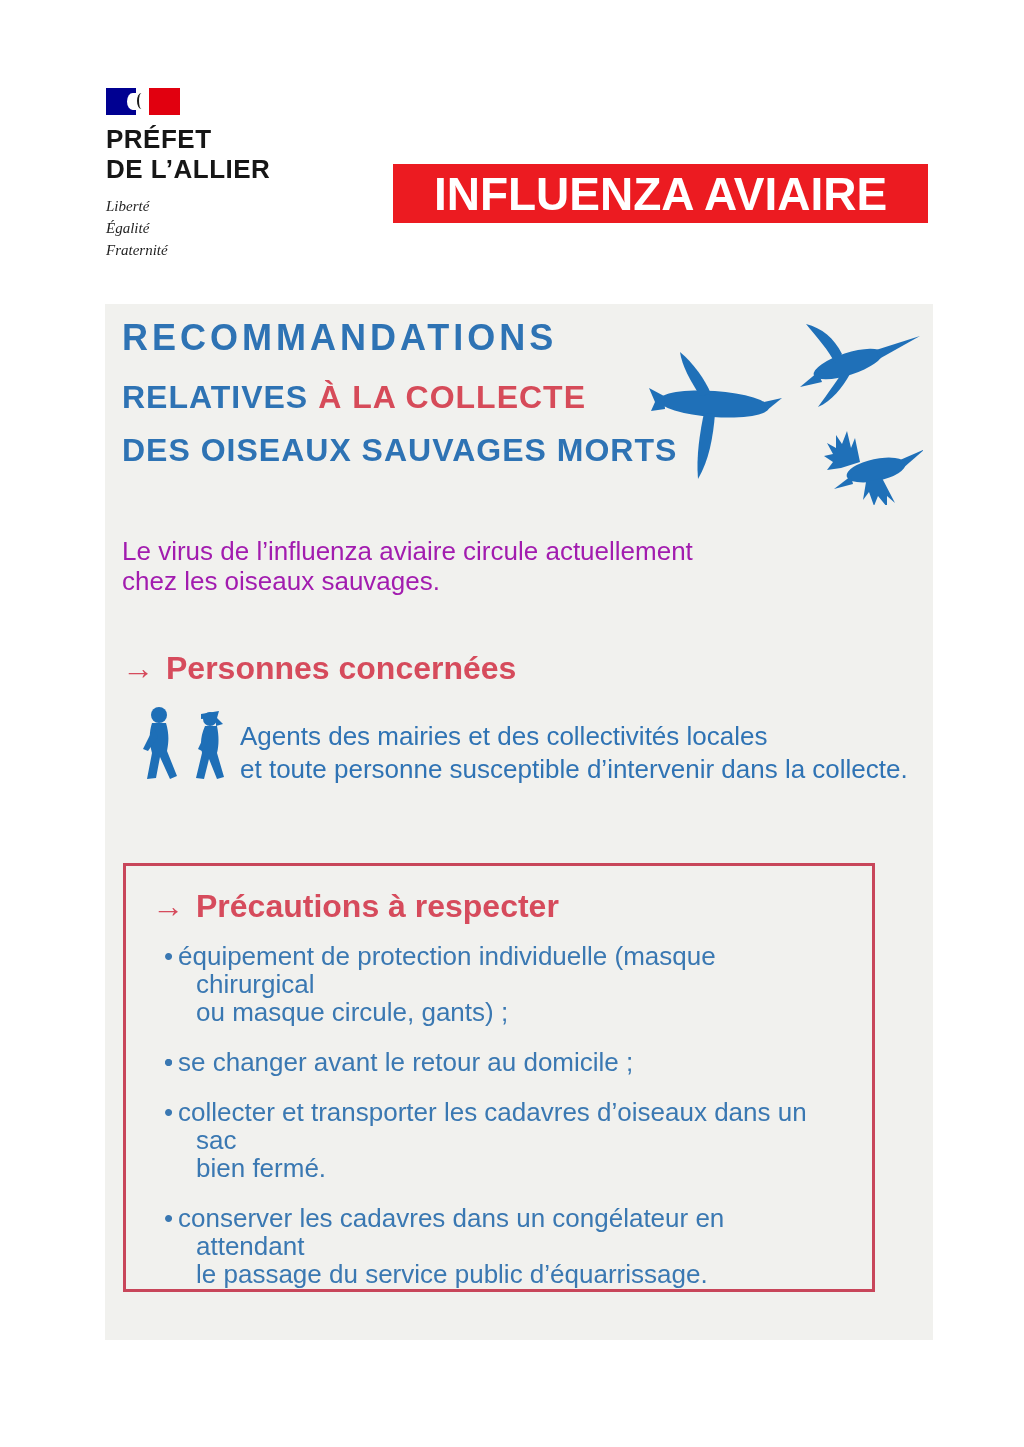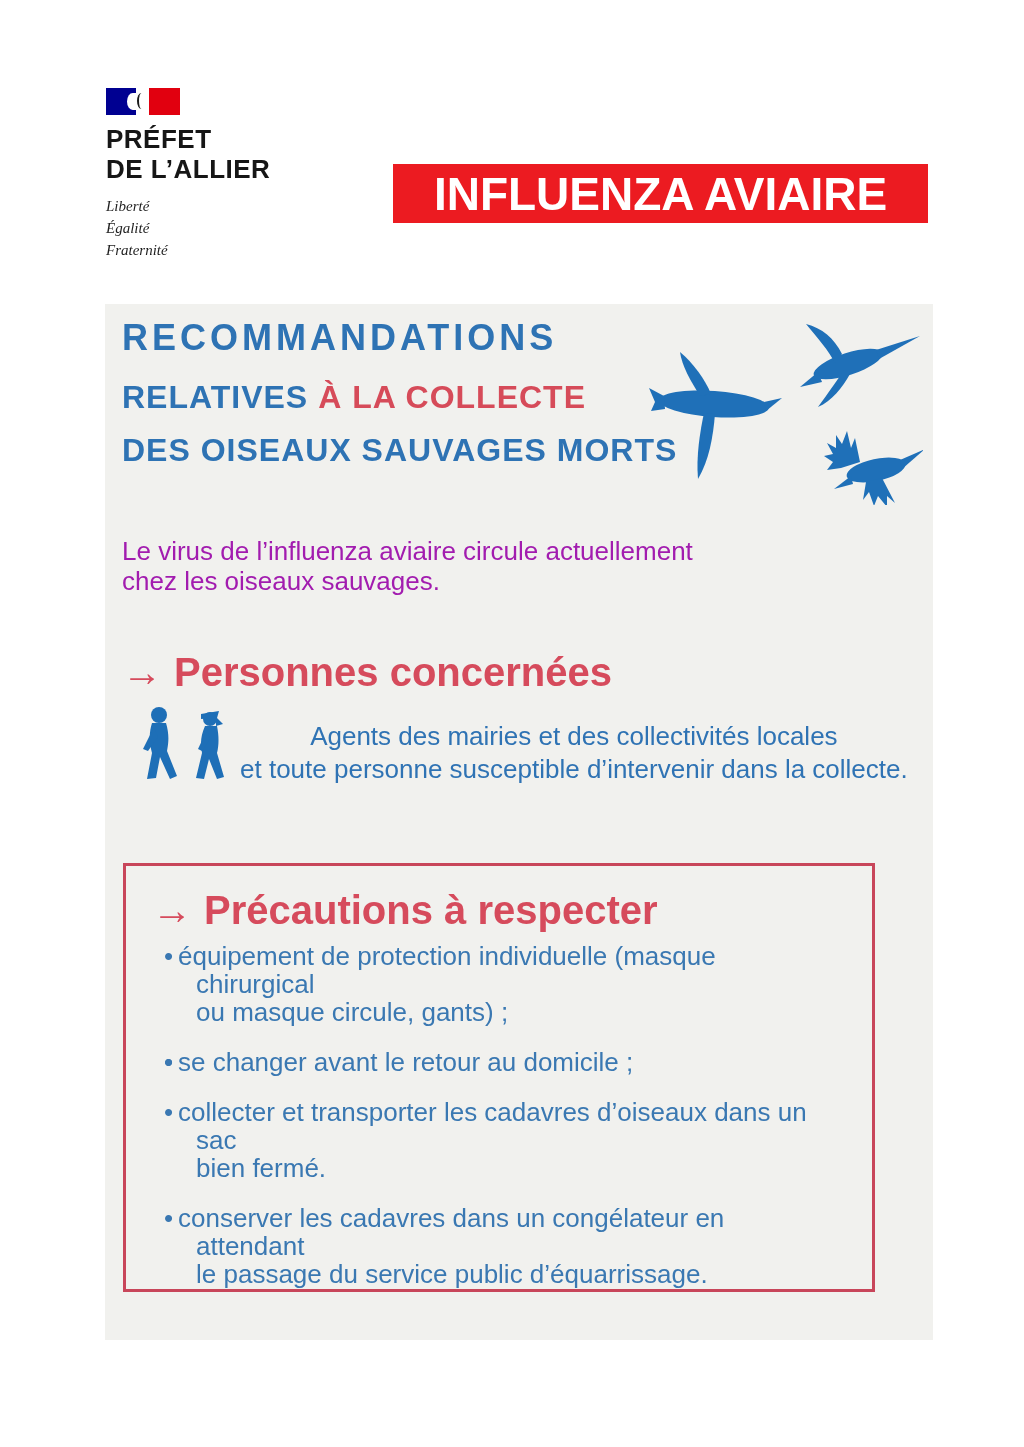--- a/index.html
+++ b/index.html
@@ -53,29 +53,29 @@
   .poster-subtitle-b { position:absolute; left:17px; top:130px;
     font-size:32px; font-weight:bold; letter-spacing:1px; color:#2E73B4; line-height:1; white-space:nowrap; }
 
   .birds { position:absolute; left:543px; top:16px; }
 
   .intro {
     position:absolute; left:17px; top:232px;
     font-size:26px; line-height:30px; color:#a21caf; white-space:pre-line;
   }
 
-  .sec-heading { font-size:40px; font-weight:bold; color:#D64B5C; line-height:1; white-space:nowrap;text-align:center; }
+  .sec-heading { font-size:32px; font-weight:bold; color:#D64B5C; line-height:1; white-space:nowrap;text-align:center; }
   .sec-heading .arrow { margin-right:12px; font-weight:bold; }
   .persons-heading { position:absolute; left:17px; top:348px; }
 
   .people { position:absolute; left:25px; top:400px; }
 
   .persons-body {
     position:absolute; left:135px; top:416px;
-    font-size:26px; line-height:33px; color:#2F73B4; white-space:pre-line;text-align:center;
+    font-size:26px; line-height:33px; color:#2F73B4; white-space:pre-line;
   }
 
   
   .prec-box {
     position:absolute; left:18px; top:559px; width:752px; height:429px;
     border:3px solid #C8465A; box-sizing:border-box; background:transparent;
   }
   .prec-heading { position:absolute; left:26px; top:24px; }
   .prec-list {
     position:absolute; left:30px; top:76px; margin:0; padding:0; list-style:none;

